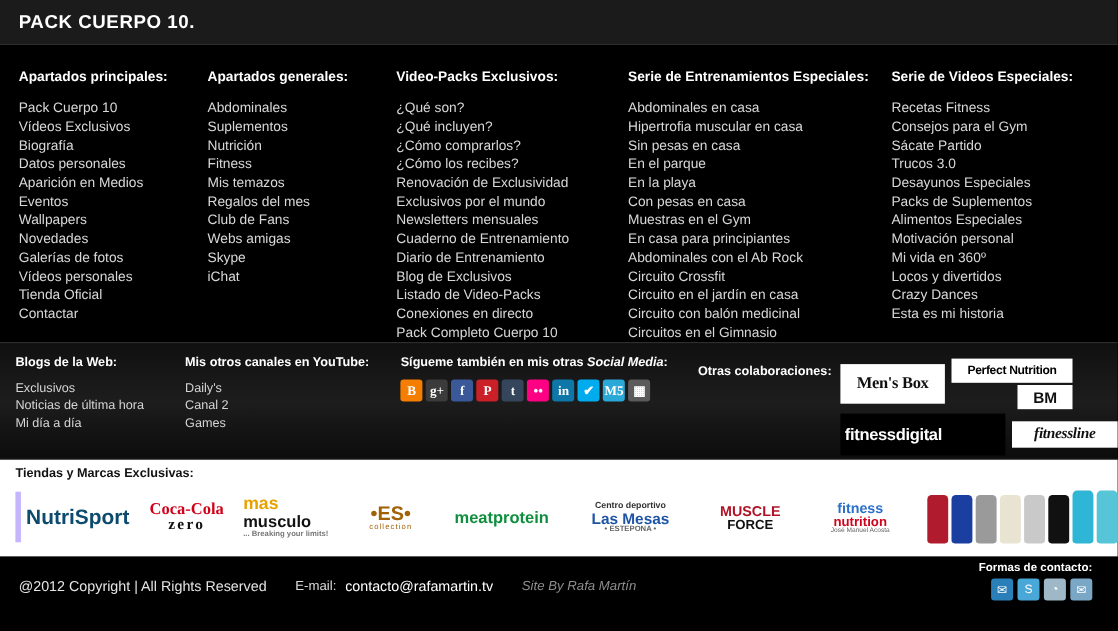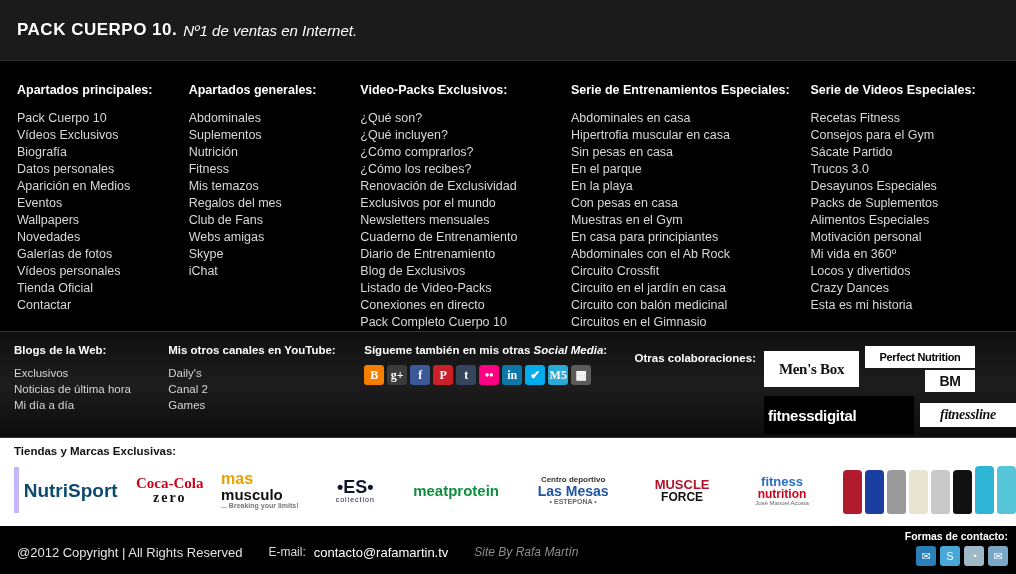--- a/index.html
+++ b/index.html
@@ -7,21 +7,21 @@
     width: 1016px; height: 574px;
     background: #000;
     font-family: "Liberation Sans", sans-serif;
     color: #fff;
     overflow: hidden;
   }
   .page { width: 1016px; height: 574px; position: relative; background: #000; }
 
   
   .header {
-    height: 61px;
+    height: 41px;
     background: #1b1b1b;
     border-bottom: 1px solid #2e2e2e;
     display: flex; align-items: center;
     padding-left: 17px;
   }
   .header-title {
     font-size: 17px; font-weight: bold; letter-spacing: 0.5px;
     color: #ffffff;
   }
   .header-sub {
@@ -124,21 +124,21 @@
     height: 46px; display: flex; align-items: center; justify-content: center;
     font-weight: bold; cursor: pointer; text-align: center;
     line-height: 1.0;
   }
   .b-nutrisport { width: 115px; color: #0c4a6e; font-size: 19px; border-left: 5px solid #c4b5fd; padding-left: 4px;}
   .b-coke { width: 92px; color: #d0021b; font-size: 15px; flex-direction: column; font-family: "Liberation Serif", serif; }
   .b-coke small { color:#111; font-size: 14px; letter-spacing: 2px; }
   .b-mas { width: 96px; color: #e8a200; font-size: 16px; flex-direction: column; align-items:flex-start;}
   .b-mas .m2 { color:#111; font-size: 15px; }
   .b-mas .m3 { color:#777; font-size: 7px; }
-  .b-es { width: 84px; color: #0f172a; font-size: 18px; flex-direction: column; }
+  .b-es { width: 84px; color: #a16207; font-size: 18px; flex-direction: column; }
   .b-es small { font-size: 7px; letter-spacing: 1px; font-weight: normal; }
   .b-meat { width: 118px; color: #0e8f3d; font-size: 15px; }
   .b-mesas { width: 120px; color: #1d54a6; font-size: 14px; flex-direction: column; }
   .b-mesas .t1 { font-size: 8px; color:#333; }
   .b-mesas .t3 { font-size: 7px; color:#666; }
   .b-muscle { width: 100px; color: #b11226; font-size: 13px; flex-direction: column; }
   .b-muscle .t2 { color:#111; font-size: 12px; }
   .b-fitnut { width: 100px; color: #2a6fc9; font-size: 13px; flex-direction: column; }
   .b-fitnut .t2 { color: #d0021b; font-size: 12px; }
   .b-fitnut .t3 { font-size: 6px; color:#666; font-weight: normal; }
@@ -154,39 +154,38 @@
     display: flex; align-items: center;
     padding-left: 17px;
     position: relative;
   }
   .copy { font-size: 13px; color: #e4e4e4; }
   .email-label { font-size: 12px; color: #dcdcdc; margin-left: 26px; }
   .email-val { font-size: 13px; color: #ffffff; margin-left: 8px; cursor: pointer; }
   .siteby { font-size: 12px; color: #8e8e8e; font-style: italic; margin-left: 26px; }
 
   .contact-block {
-    position: absolute; right: 8px; top: 4px;
+    position: absolute; right: 23px; top: 4px;
     display: flex; flex-direction: column; align-items: flex-end;
   }
   .contact-head { font-size: 10.5px; font-weight: bold; color: #fff; margin-bottom: 4px; }
   .contact-icons { display: flex; gap: 4px; }
   .cicon {
     width: 20px; height: 20px; border-radius: 3px;
     display:flex; align-items:center; justify-content:center;
     font-size: 11px; color: #fff; cursor: pointer;
   }
 </style>
 </head>
 <body>
 
 <div class="page">
 
   <div class="header">
     <span class="header-title">PACK CUERPO 10.</span>
-    <span class="header-sub">Nº1 de ventas en Internet.</span>
   </div>
 
   <div class="columns">
 
     <div class="col c1">
       <div class="col-head">Apartados principales:</div>
       <ul>
         <li>Pack Cuerpo 10</li>
         <li>Vídeos Exclusivos</li>
         <li>Biografía</li>

